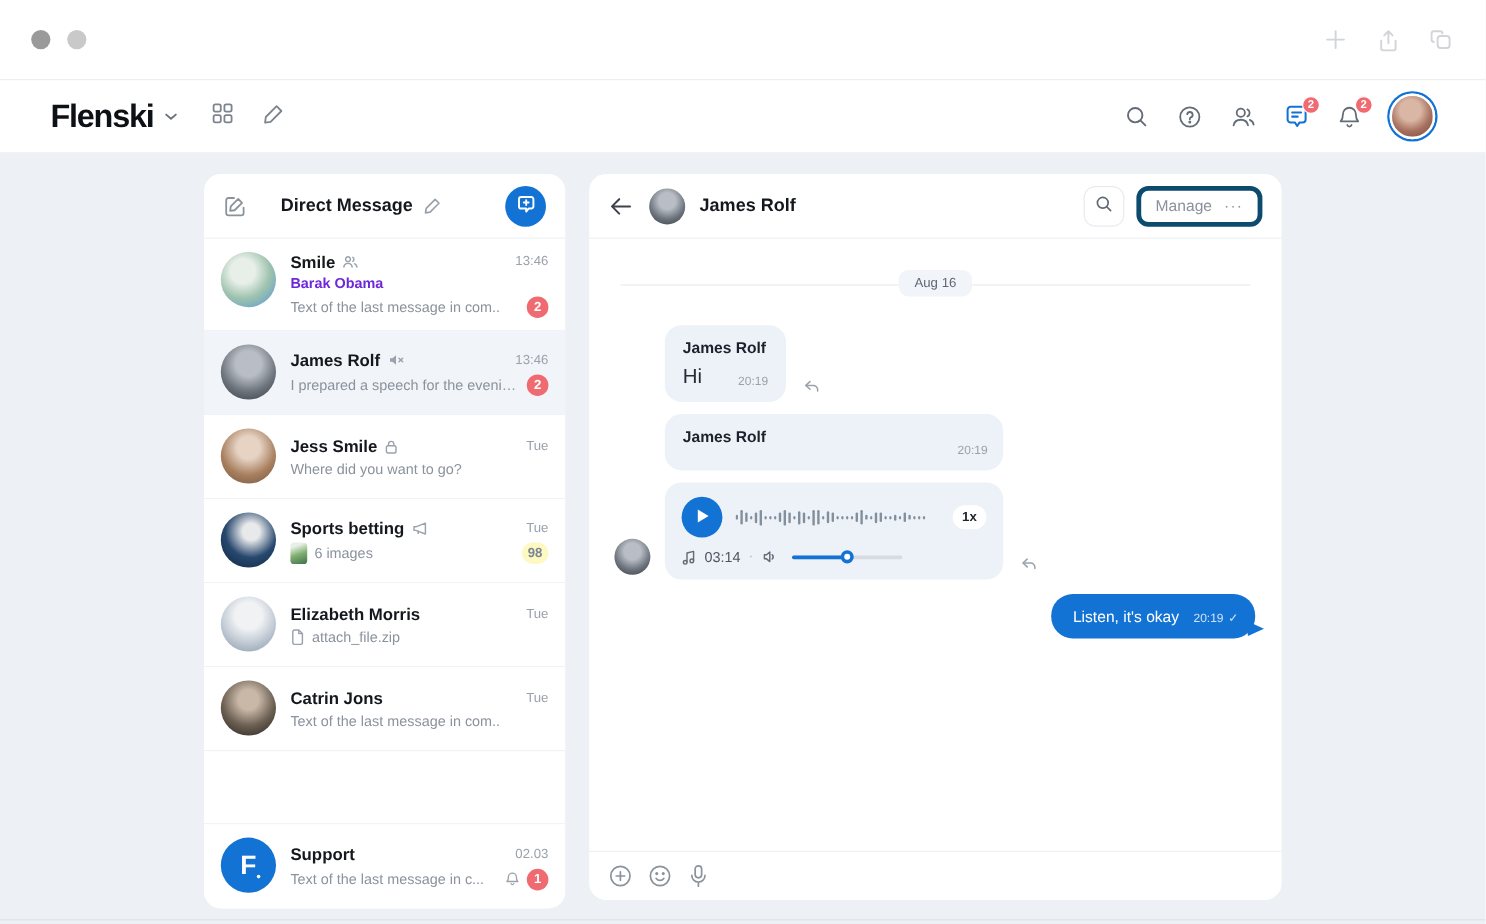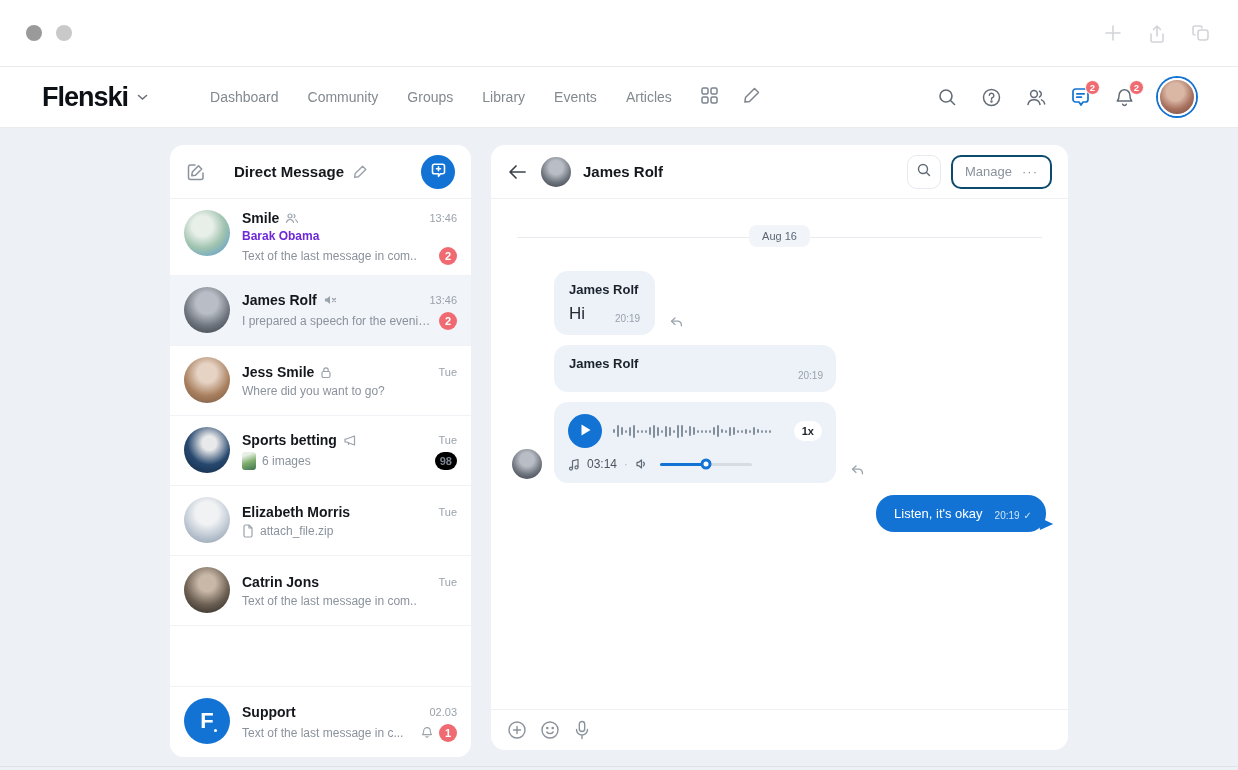--- a/index.html
+++ b/index.html
@@ -53,35 +53,35 @@
   .ci-body { flex:1; min-width:0; display:flex; flex-direction:column; justify-content:center; }
   .ci-top { display:flex; align-items:center; gap:6px; }
   .ci-name { font-size:14px; font-weight:bold; color:#14181d; white-space:nowrap; }
   .ci-type { color:#9aa2ab; display:flex; }
   .ci-time { margin-left:auto; font-size:11px; color:#9aa2ab; }
   .ci-sub { font-size:12px; font-weight:bold; color:#6d28d9; margin-top:3px; }
   .ci-bottom { display:flex; align-items:center; margin-top:4px; gap:6px; }
   .ci-preview { font-size:12px; color:#8a929c; white-space:nowrap; overflow:hidden; text-overflow:ellipsis; flex:1; min-width:0; }
   .badge { min-width:18px; height:18px; border-radius:9px; font-size:11px; font-weight:bold; display:flex; align-items:center; justify-content:center; padding:0 5px; flex:none; }
   .badge.red { background:#ef6b71; color:#fff; }
-  .badge.gray { background:#000000; color:#7c8590; }
+  .badge.gray { background:#fef9c3; color:#7c8590; }
   .thumb { width:14px; height:18px; border-radius:3px; background:linear-gradient(160deg,#e8f0e6 20%,#7fae6e 55%,#3f7150); flex:none; }
   .ci-file-ico, .ci-bell { color:#9aa2ab; display:flex; flex:none; }
   .sb-spacer { flex:1; border-bottom:1px solid #f0f2f5; }
   .chat-item.last { border-bottom:none; }
 
   
   .chatpanel { flex:1; height:605px; background:#fff; border-radius:14px; display:flex; flex-direction:column; overflow:hidden; }
   .ch-header { height:54px; flex:none; display:flex; align-items:center; padding:0 16px; border-bottom:1px solid #eef0f3; }
   .back-btn { color:#3c434b; display:flex; background:none; border:none; cursor:pointer; }
   .ch-avatar { width:30px; height:30px; border-radius:50%; margin:0 12px 0 14px; background:radial-gradient(circle at 50% 35%, #b9bec6 0 28%, #70767f 60%, #32373e); }
   .ch-name { font-size:15px; font-weight:bold; color:#14181d; }
   .ch-actions { margin-left:auto; display:flex; gap:10px; }
   .sq-btn { width:34px; height:34px; border:1px solid #e7eaee; border-radius:10px; background:#fff; display:flex; align-items:center; justify-content:center; color:#5f6a75; cursor:pointer; }
-  .manage-btn { height:34px; border:2px solid #0c4a6e; border-radius:10px; background:#fff; display:flex; align-items:center; gap:10px; padding:0 12px; color:#8a929c; font-size:13px; cursor:pointer; }
+  .manage-btn { height:34px; border:4px solid #0c4a6e; border-radius:10px; background:#fff; display:flex; align-items:center; gap:10px; padding:0 12px; color:#8a929c; font-size:13px; cursor:pointer; }
   .manage-more { letter-spacing:1px; font-size:13px; }
 
   .ch-messages { flex:1; padding:26px 18px 0 18px; position:relative; overflow:hidden; }
   .date-row { position:relative; text-align:center; height:24px; margin-bottom:22px; }
   .date-row:before { content:""; position:absolute; left:8px; right:8px; top:50%; border-top:1px solid #e8ebef; }
   .date-pill { position:relative; display:inline-block; background:#f1f4f8; border-radius:8px; padding:5px 13px; font-size:11px; color:#5d6774; }
 
   .msg-row { display:flex; align-items:flex-end; margin:0 0 10px 45px; }
   .bubble { background:#edf2f9; border-radius:14px; padding:11px 15px; position:relative; }
   .b-name { font-size:13px; font-weight:bold; color:#1b222b; margin-bottom:7px; }
@@ -150,28 +150,20 @@
     </div>
   </div>
 
   <div class="navbar">
     <span class="logo">Flenski</span>
     <span class="logo-caret">
         <svg width="11" height="7" viewBox="0 0 11 7" fill="none" stroke="currentColor" stroke-width="1.6" stroke-linecap="round">
           <path d="M1.5 1.5 5.5 5l4-3.5"></path>
         </svg>
       </span>
-    <nav class="nav-menu">
-      <span class="nav-item">Dashboard</span>
-      <span class="nav-item">Community</span>
-      <span class="nav-item">Groups</span>
-      <span class="nav-item">Library</span>
-      <span class="nav-item">Events</span>
-      <span class="nav-item">Articles</span>
-    </nav>
     <div class="nav-tools">
       <span><svg width="19" height="19" viewBox="0 0 19 19" fill="none" stroke="currentColor" stroke-width="1.5">
             <rect x="2" y="2" width="6" height="6" rx="1.5"></rect>
             <rect x="11" y="2" width="6" height="6" rx="1.5"></rect>
             <rect x="2" y="11" width="6" height="6" rx="1.5"></rect>
             <rect x="11" y="11" width="6" height="6" rx="1.5"></rect>
           </svg></span>
       <span><svg width="18" height="18" viewBox="0 0 18 18" fill="none" stroke="currentColor" stroke-width="1.5" stroke-linejoin="round">
             <path d="m11.5 2.5 4 4-9 9-4.6.6.6-4.6 9-9z"></path>
           </svg></span>

